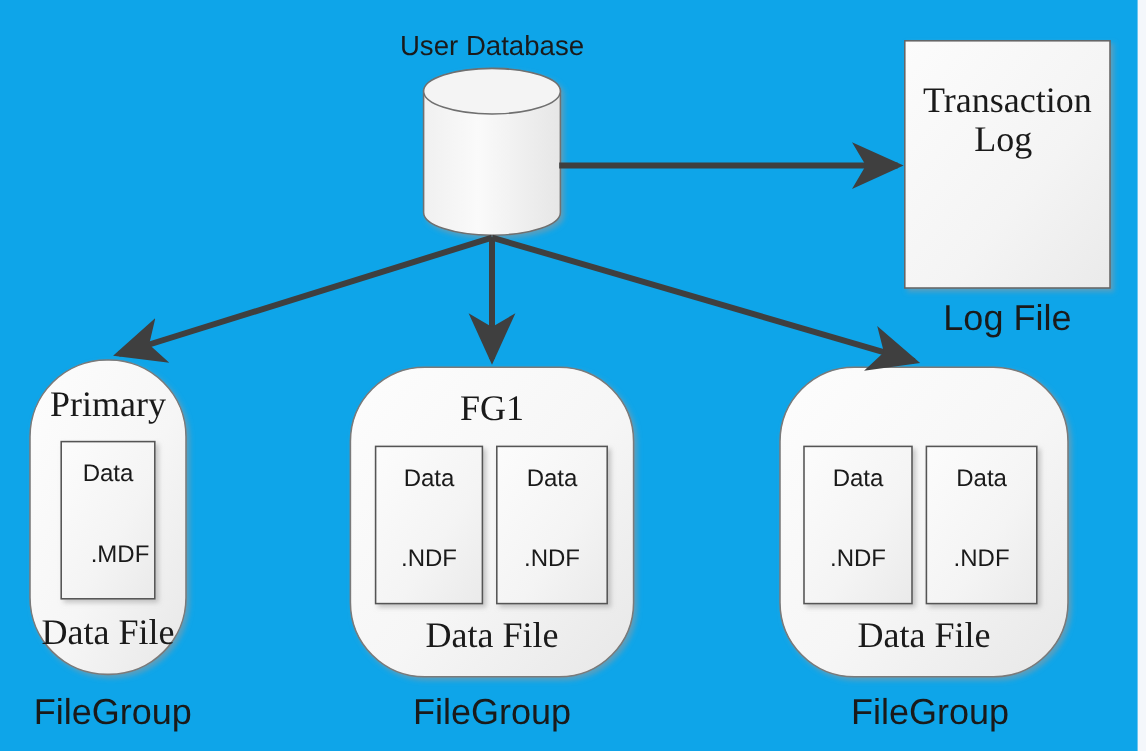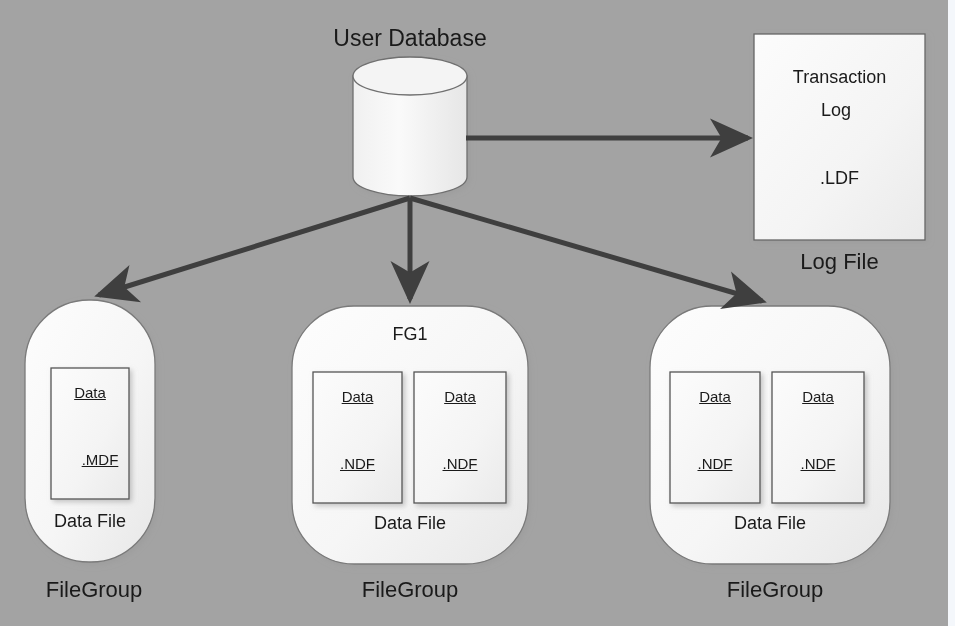--- a/index.html
+++ b/index.html
@@ -25,35 +25,35 @@
   }
   .lbl {
     position: absolute;
     text-align: center;
     white-space: nowrap;
     line-height: 1.05;
     color: #1a1a1a;
     font-family: "Liberation Sans", "DejaVu Sans", sans-serif;
   }
   .lbl-title     { font-size: 23px; }
-  .lbl-node      { font-size: 18px; }
-  .lbl-inner     { font-size: 15px; text-decoration: underline; }
-  .lbl-caption   { font-size: 22px; }
+  .lbl-node      { font-size: 30px; font-family: Liberation Serif, serif; }
+  .lbl-inner     { font-size: 20px; }
+  .lbl-caption   { font-size: 30px; }
   .right-strip {
     position: absolute;
     top: 0;
     right: 0;
     width: 7px;
     height: 626px;
   }
 </style>
 </head>
 <body>
 
-<div id="canvas" style="background: #a3a3a3;">
+<div id="canvas" style="background: #0ea5e9;">
 
   <svg id="diagram-svg" viewBox="0 0 955 626">
     <defs>
       <linearGradient id="gradShape" x1="0" y1="0" x2="1" y2="1">
         <stop offset="0%" stop-color="#fdfdfd"></stop>
         <stop offset="55%" stop-color="#f6f6f6"></stop>
         <stop offset="100%" stop-color="#e7e7e7"></stop>
       </linearGradient>
       <linearGradient id="gradCyl" x1="0" y1="0" x2="1" y2="0">
         <stop offset="0%" stop-color="#f0f0f0"></stop>
@@ -110,23 +110,23 @@
     </g>
     <g>
       <line x1="410" y1="198" x2="762" y2="301" stroke="#3f3f3f" stroke-width="5" marker-end="url(#arrowHead)"></line>
     </g>
   </svg>
 
   <div class="lbl lbl-title" style="left:310px; top:26px; width:200px;">User Database</div>
 
   <div class="lbl lbl-node" style="left:754px; top:68px; width:171px;">Transaction</div>
   <div class="lbl lbl-node" style="left:754px; top:101px; width:164px;">Log</div>
-  <div class="lbl lbl-node" style="left:754px; top:169px; width:171px;">.LDF</div>
   <div class="lbl lbl-caption" style="left:754px; top:250px; width:171px;">Log File</div>
 
+  <div class="lbl lbl-node" style="left:25px; top:322px; width:130px;">Primary</div>
   <div class="lbl lbl-inner" style="left:51px; top:385px; width:78px;">Data</div>
   <div class="lbl lbl-inner" style="left:66px; top:452px; width:68px;">.MDF</div>
   <div class="lbl lbl-node" style="left:20px; top:512px; width:140px;">Data File</div>
   <div class="lbl lbl-caption" style="left:24px; top:578px; width:140px;">FileGroup</div>
 
   <div class="lbl lbl-node" style="left:292px; top:325px; width:236px;">FG1</div>
   <div class="lbl lbl-inner" style="left:313px; top:389px; width:89px;">Data</div>
   <div class="lbl lbl-inner" style="left:313px; top:456px; width:89px;">.NDF</div>
   <div class="lbl lbl-inner" style="left:414px; top:389px; width:92px;">Data</div>
   <div class="lbl lbl-inner" style="left:414px; top:456px; width:92px;">.NDF</div>

